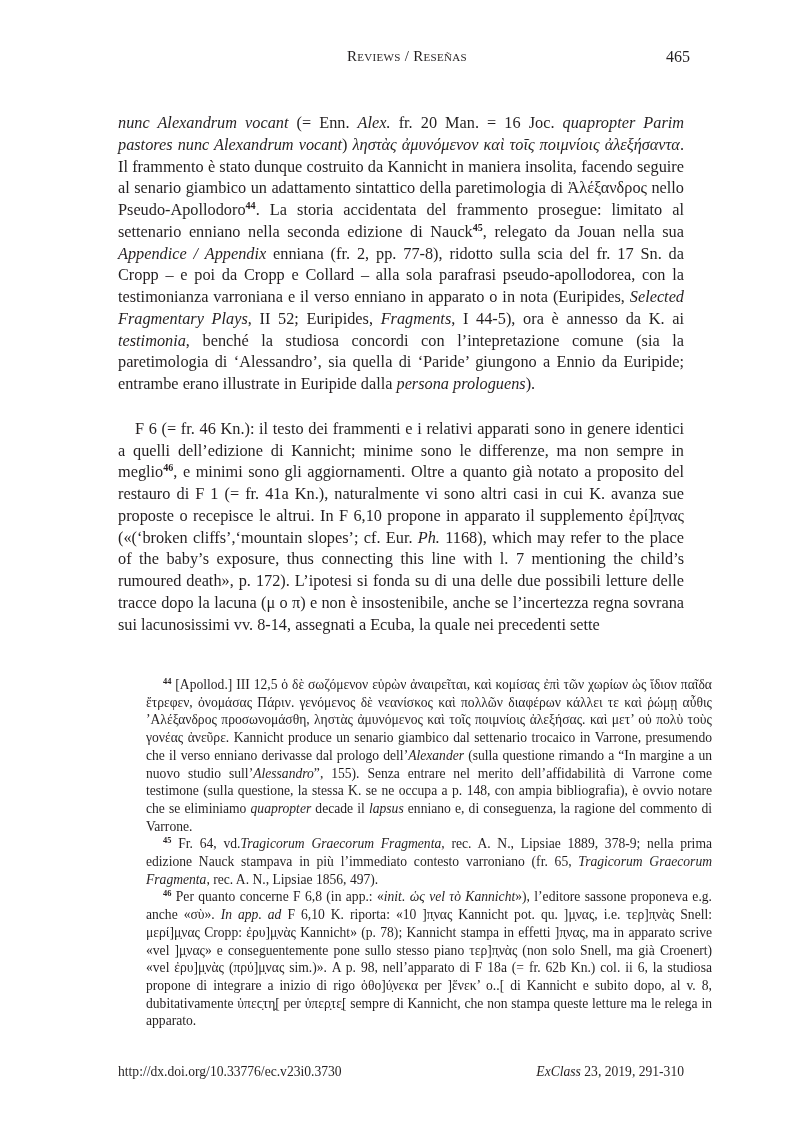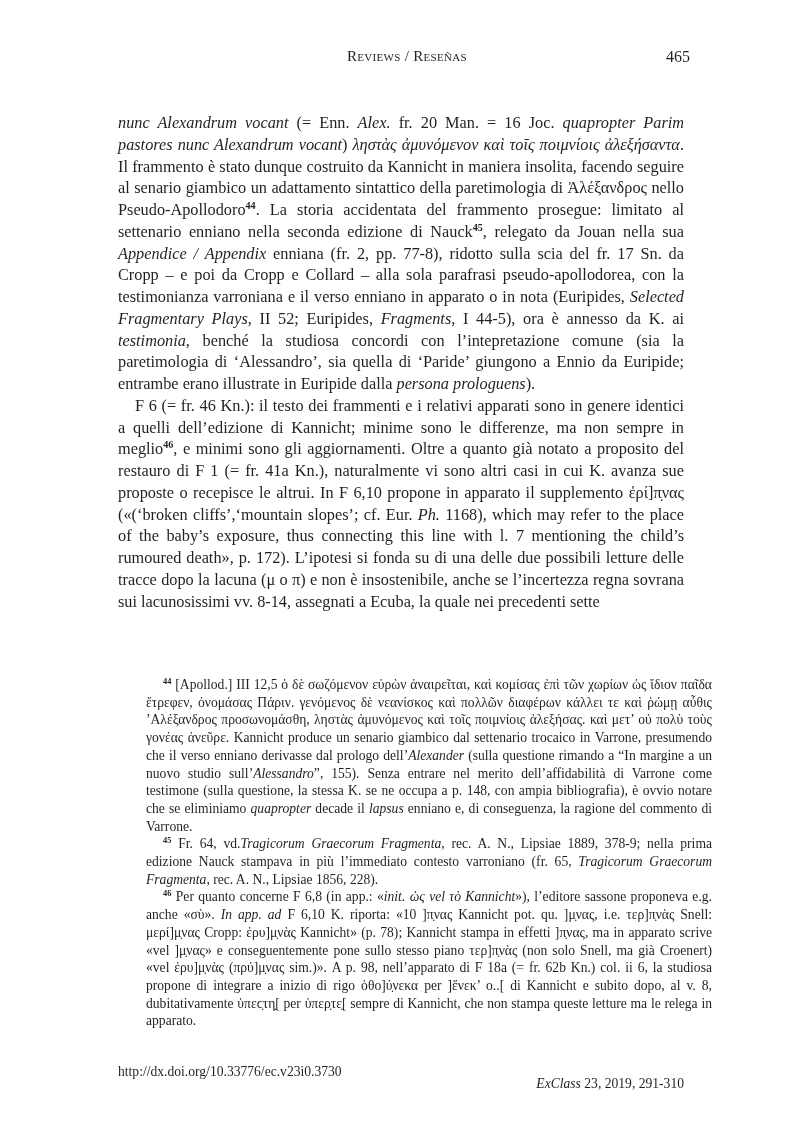--- a/index.html
+++ b/index.html
@@ -5,45 +5,45 @@
   html, body { margin:0; padding:0; background:#ffffff; }
   body { width:800px; height:1129px; position:relative; overflow:hidden;
          font-family:"Liberation Serif","DejaVu Serif",serif; color:#231f20; }
   .header { position:absolute; top:48px; left:124px; width:566px; height:24px; }
   .running-head { position:absolute; left:0; right:0; text-align:center;
                   font-size:15px; letter-spacing:0.3px; font-variant:small-caps; }
   .page-num { position:absolute; right:0; top:0; font-size:16px; }
   .main { position:absolute; top:112px; left:118px; width:566px;
           font-size:16.3px; line-height:21.75px; text-align:justify; hyphens:none; }
   .main p { margin:0; }
-  .main p.indent { text-indent:17px; }
+  .main p.indent { text-indent:17px;margin-top:23px; }
   .footnotes { position:absolute; top:676px; left:118px; width:566px;
                font-size:13.6px; line-height:17.7px; text-align:justify;margin-left:28px; }
   .footnotes p { margin:0; text-indent:17px; }
   sup { font-size:0.62em; vertical-align:0.55em; line-height:0;font-weight:bold; }
   i, .it { font-style:italic; }
   .footer { position:absolute; top:1064px; left:118px; width:566px; font-size:13.6px; }
   .doi { position:absolute; left:0; top:0;text-align:right; }
-  .journal { position:absolute; right:0; top:12px; }
+  .journal { position:absolute; right:0; top:0; }
 </style>
 </head>
 <body>
 
 <div class="header">
   <div class="running-head">Reviews / Reseñas</div>
   <div class="page-num">465</div>
 </div>
 
 <div class="main">
   <p><i>nunc Alexandrum vocant</i><span> (= Enn. </span><i>Alex.</i><span> fr. 20 Man. = 16 Joc. </span><i>quapropter Parim pastores nunc Alexandrum vocant</i><span>) </span><i>ληστὰς ἀμυνόμενον καὶ τοῖς ποιμνίοις ἀλεξήσαντα</i><span>. Il frammento è stato dunque costruito da Kannicht in maniera insolita, facendo seguire al senario giambico un adattamento sintattico della paretimologia di Ἀλέξανδρος nello Pseudo-Apollodoro</span><sup>44</sup><span>. La storia accidentata del frammento prosegue: limitato al settenario enniano nella seconda edizione di Nauck</span><sup>45</sup><span>, relegato da Jouan nella sua </span><i>Appendice / Appendix</i><span> enniana (fr. 2, pp. 77-8), ridotto sulla scia del fr. 17 Sn. da Cropp – e poi da Cropp e Collard – alla sola parafrasi pseudo-apollodorea, con la testimonianza varroniana e il verso enniano in apparato o in nota (Euripides, </span><i>Selected Fragmentary Plays</i><span>, II 52; Euripides, </span><i>Fragments</i><span>, I 44-5), ora è annesso da K. ai </span><i>testimonia</i><span>, benché la studiosa concordi con l’intepretazione comune (sia la paretimologia di ‘Alessandro’, sia quella di ‘Paride’ giungono a Ennio da Euripide; entrambe erano illustrate in Euripide dalla </span><i>persona prologuens</i><span>).</span></p>
   <p class="indent"><span>F 6 (= fr. 46 Kn.): il testo dei frammenti e i relativi apparati sono in genere identici a quelli dell’edizione di Kannicht; minime sono le differenze, ma non sempre in meglio</span><sup>46</sup><span>, e minimi sono gli aggiornamenti. Oltre a quanto già notato a proposito del restauro di F 1 (= fr. 41a Kn.), naturalmente vi sono altri casi in cui K. avanza sue proposte o recepisce le altrui. In F 6,10 propone in apparato il supplemento ἐρί]π̣νας («(‘broken cliffs’,‘mountain slopes’; cf. Eur. </span><i>Ph.</i><span> 1168), which may refer to the place of the baby’s exposure, thus connecting this line with l. 7 mentioning the child’s rumoured death», p. 172). L’ipotesi si fonda su di una delle due possibili letture delle tracce dopo la lacuna (μ o π) e non è insostenibile, anche se l’incertezza regna sovrana sui lacunosissimi vv. 8-14, assegnati a Ecuba, la quale nei precedenti sette</span></p>
 </div>
 
 <div class="footnotes">
   <p><sup>44</sup><span> [Apollod.] III 12,5 ὁ δὲ σωζόμενον εὑρὼν ἀναιρεῖται, καὶ κομίσας ἐπὶ τῶν χωρίων ὡς ἴδιον παῖδα ἔτρεφεν, ὀνομάσας Πάριν. γενόμενος δὲ νεανίσκος καὶ πολλῶν διαφέρων κάλλει τε καὶ ῥώμῃ αὖθις ’Αλέξανδρος προσωνομάσθη, ληστὰς ἀμυνόμενος καὶ τοῖς ποιμνίοις ἀλεξήσας. καὶ μετ’ οὐ πολὺ τοὺς γονέας ἀνεῦρε. Kannicht produce un senario giambico dal settenario trocaico in Varrone, presumendo che il verso enniano derivasse dal prologo dell’</span><i>Alexander</i><span> (sulla questione rimando a “In margine a un nuovo studio sull’</span><i>Alessandro</i><span>”, 155). Senza entrare nel merito dell’affidabilità di Varrone come testimone (sulla questione, la stessa K. se ne occupa a p. 148, con ampia bibliografia), è ovvio notare che se eliminiamo </span><i>quapropter</i><span> decade il </span><i>lapsus</i><span> enniano e, di conseguenza, la ragione del commento di Varrone.</span></p>
-  <p><sup>45</sup><span> Fr. 64, vd.</span><i>Tragicorum Graecorum Fragmenta</i><span>, rec. A. N., Lipsiae 1889, 378-9; nella prima edizione Nauck stampava in più l’immediato contesto varroniano (fr. 65, </span><i>Tragicorum Graecorum Fragmenta</i><span>, rec. A. N., Lipsiae 1856, 228).</span></p>
+  <p><sup>45</sup><span> Fr. 64, vd.</span><i>Tragicorum Graecorum Fragmenta</i><span>, rec. A. N., Lipsiae 1889, 378-9; nella prima edizione Nauck stampava in più l’immediato contesto varroniano (fr. 65, </span><i>Tragicorum Graecorum Fragmenta</i><span>, rec. A. N., Lipsiae 1856, 497).</span></p>
   <p><sup>46</sup><span> Per quanto concerne F 6,8 (in app.: «</span><i>init. ὡς vel τὸ Kannicht</i><span>»), l’editore sassone proponeva e.g. anche «σὺ». </span><i>In app. ad</i><span> F 6,10 K. riporta: «10 ]π̣νας Kannicht pot. qu. ]μ̣νας, i.e. τερ]π̣νὰς Snell: μερί]μ̣νας Cropp: ἐρυ]μ̣νὰς Kannicht» (p. 78); Kannicht stampa in effetti ]π̣νας, ma in apparato scrive «vel ]μ̣νας» e conseguentemente pone sullo stesso piano τερ]π̣νὰς (non solo Snell, ma già Croenert) «vel ἐρυ]μ̣νὰς (πρύ]μ̣νας sim.)». A p. 98, nell’apparato di F 18a (= fr. 62b Kn.) col. ii 6, la studiosa propone di integrare a inizio di rigo ὁθο]ύ̣νεκα per ]ἕνεκ’ ο..[ di Kannicht e subito dopo, al v. 8, dubitativamente ὑπεϲ̣τη̣[ per ὑπερ̣τε̣[ sempre di Kannicht, che non stampa queste letture ma le relega in apparato.</span></p>
 </div>
 
 <div class="footer">
   <span class="doi">http://dx.doi.org/10.33776/ec.v23i0.3730</span>
   <span class="journal"><i>ExClass</i><span> 23, 2019, 291-310</span></span>
 </div>
 
 </body></html>

